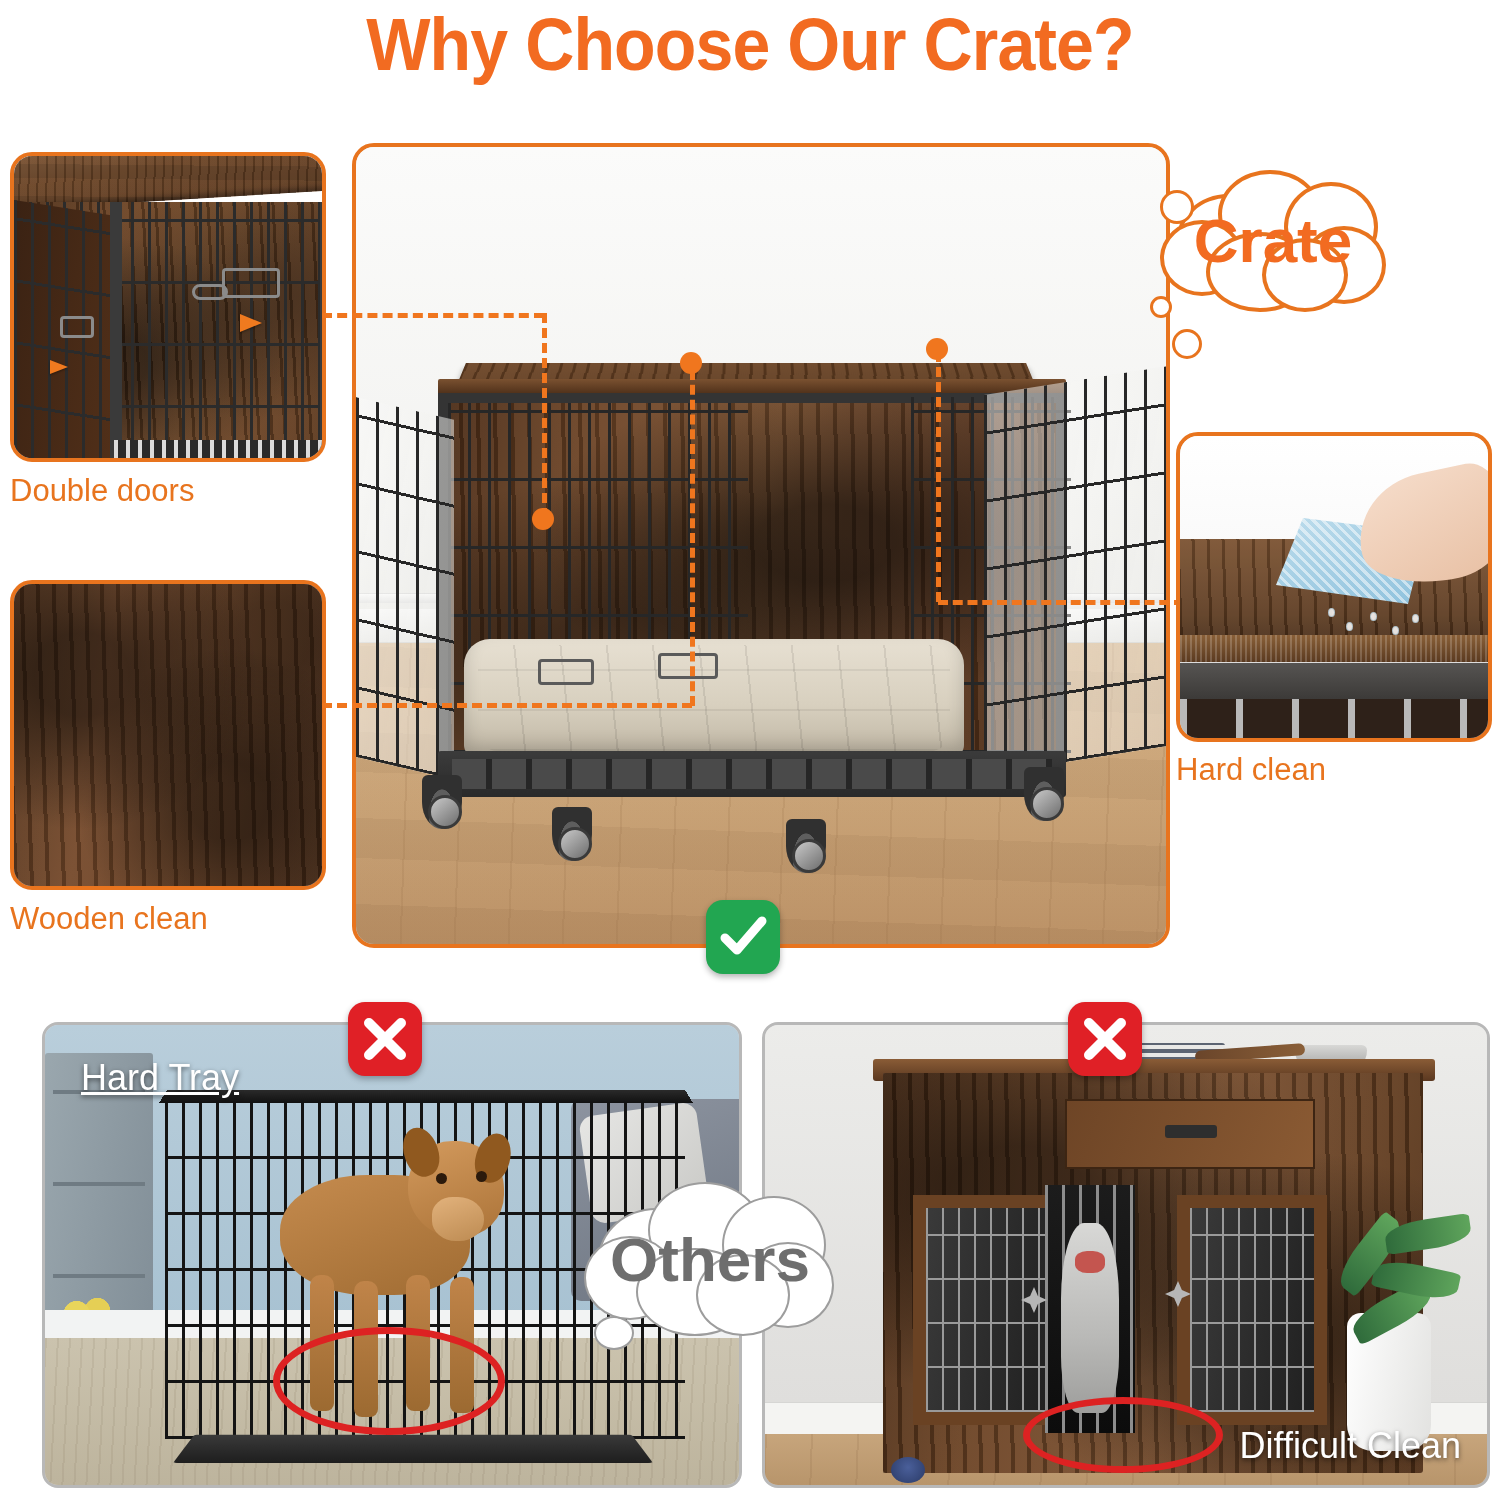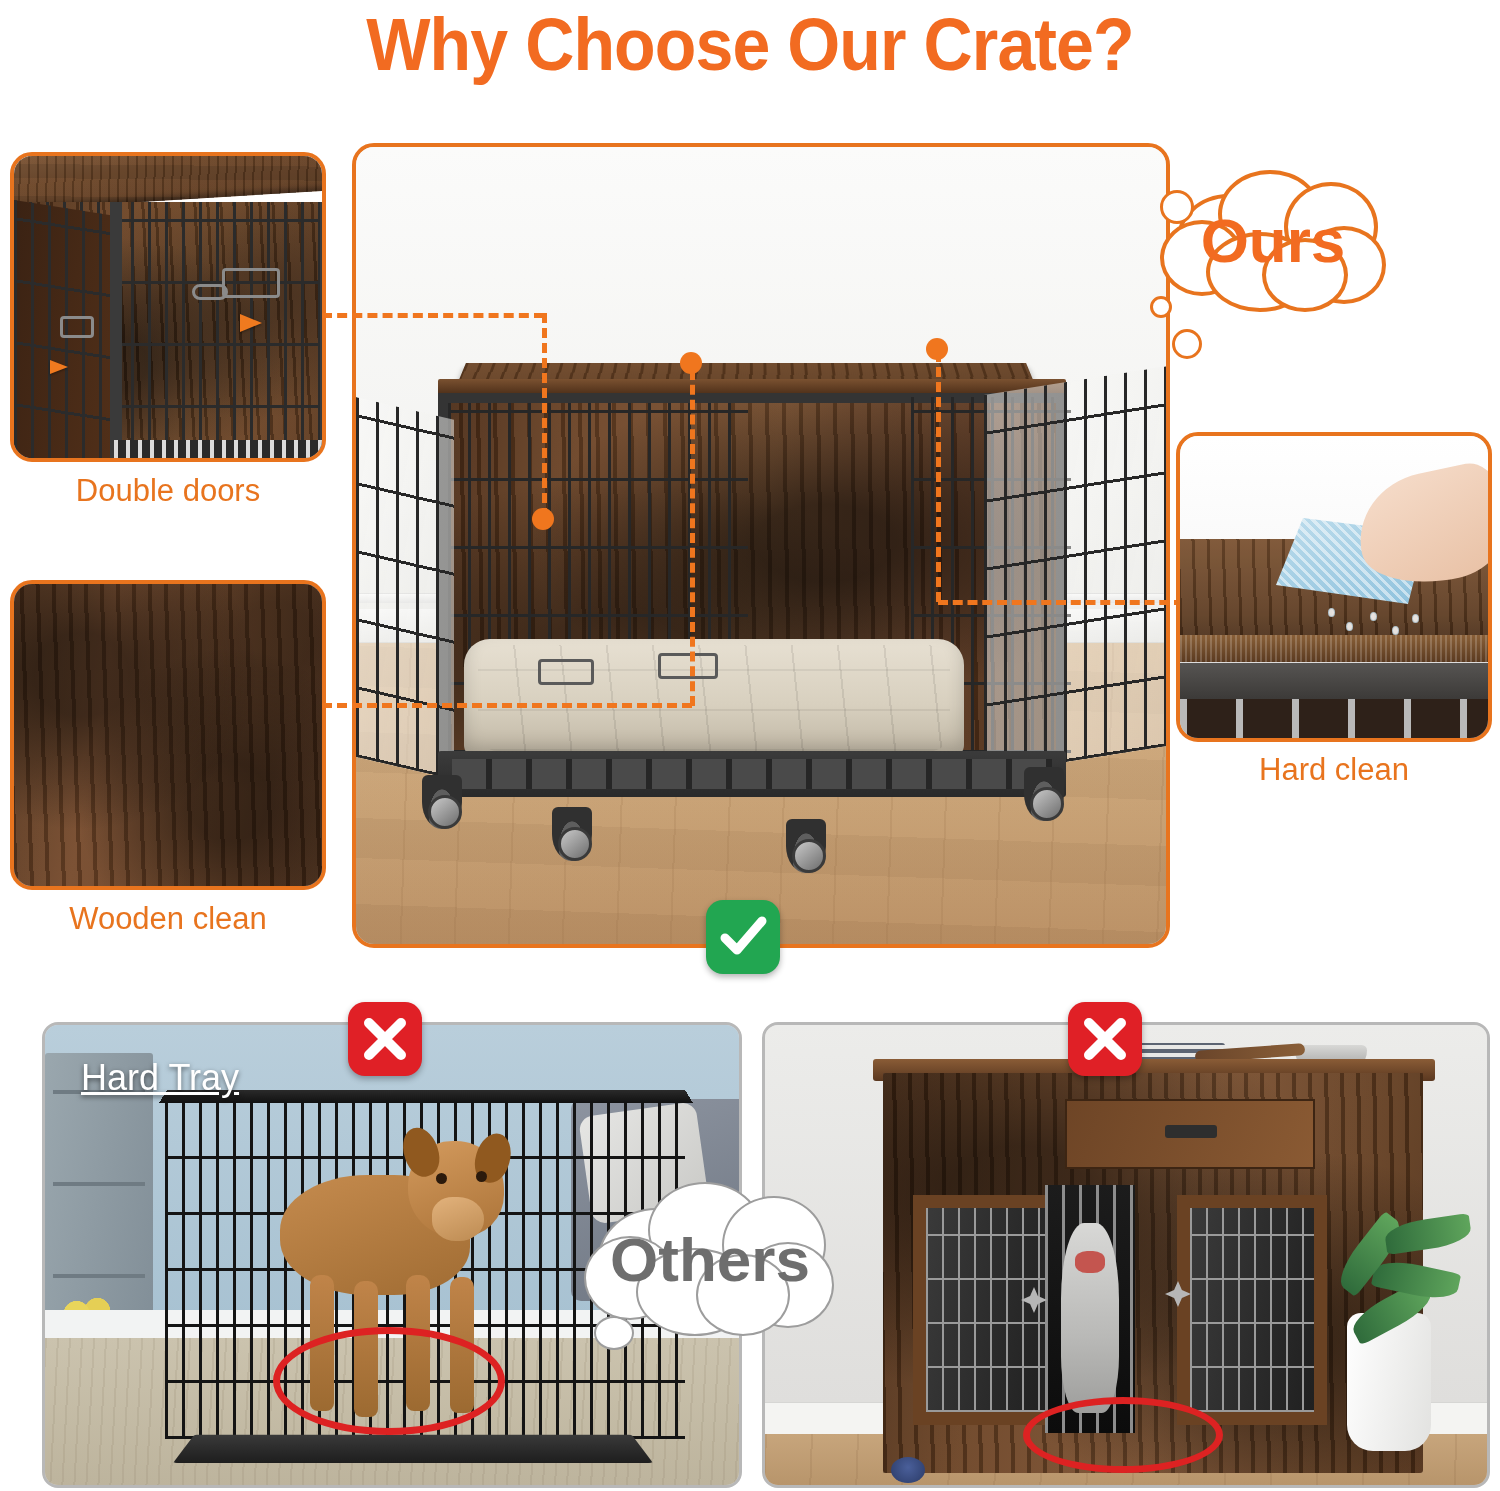--- a/index.html
+++ b/index.html
@@ -92,21 +92,21 @@
     border-bottom:9px solid transparent;
     filter: drop-shadow(0 1px 1px rgba(0,0,0,.4));
   }
   .arrow-orange.small {
     border-left-width:18px; border-top-width:7px; border-bottom-width:7px;
   }
 
   
   .caption {
     position: absolute;
-    text-align: center;
+    text-align: left;
     color: #E8741E;
     font-size: 31px;
     font-weight: 400;
     white-space: nowrap;
   }
 
   
   #inset-plate { left: 10px; top: 580px; width: 316px; height: 310px; }
   .plate-tex {
     position:absolute; inset:0;
@@ -590,21 +590,21 @@
 <div class="dot-marker" style="left:926px; top:338px;"></div>
 
 <div id="ours-bubble">
   <div class="cloud-lobe" style="left:18px;  top:26px;  width:104px; height:96px;"></div>
   <div class="cloud-lobe" style="left:60px;  top:2px;   width:104px; height:88px;"></div>
   <div class="cloud-lobe" style="left:126px; top:14px;  width:94px;  height:90px;"></div>
   <div class="cloud-lobe" style="left:2px;   top:52px;  width:84px;  height:76px;"></div>
   <div class="cloud-lobe" style="left:144px; top:58px;  width:84px;  height:78px;"></div>
   <div class="cloud-lobe" style="left:48px;  top:64px;  width:108px; height:80px;"></div>
   <div class="cloud-lobe" style="left:104px; top:70px;  width:86px;  height:74px;"></div>
-  <div class="cloud-text">Ours</div>
+  <div class="cloud-text">Crate</div>
 </div>
 <div class="bubble-dot" style="left:1150px; top:296px; width:22px; height:22px;"></div>
 <div class="bubble-dot" style="left:1172px; top:329px; width:30px; height:30px;"></div>
 <div class="bubble-dot" style="left:1160px; top:190px; width:34px; height:34px;"></div>
 
 <div class="panel" id="inset-clean">
   <div class="clean-upper"></div>
   <div class="clean-table"></div>
   <div class="clean-edge"></div>
   <div class="clean-darkbar"></div>
@@ -698,20 +698,21 @@
 
   <div class="rs-plant-pot"></div>
   <div class="rs-leaf" style="right:52px; bottom:158px; transform:rotate(-28deg);"></div>
   <div class="rs-leaf" style="right:28px; bottom:190px; transform:rotate(12deg);"></div>
   <div class="rs-leaf" style="right:74px; bottom:216px; transform:rotate(-52deg);"></div>
   <div class="rs-leaf" style="right:16px; bottom:236px; transform:rotate(-8deg);"></div>
 
   <div style="position:absolute;left:126px;bottom:2px;width:34px;height:26px;background:radial-gradient(circle at 50% 40%,#4a5f9a,#2a3a66);border-radius:50%;"></div>
 
   <div class="red-ellipse" style="left:258px; top:372px; width:200px; height:76px;"></div>
+  <div class="overlay-label" style="right:26px; bottom:18px;">Difficult Clean</div>
 </div>
 
 <div class="badge red" style="left:1068px; top:1002px;">
   <svg width="50" height="50" viewBox="0 0 50 50" aria-hidden="true">
     <path d="M9 9 L41 41 M41 9 L9 41" stroke="#ffffff" stroke-width="10" fill="none" stroke-linecap="round"></path>
   </svg>
 </div>
 
 <div id="others-bubble">
   <div class="cloud-lobe-g" style="left:14px;  top:30px;  width:116px; height:104px;"></div>

